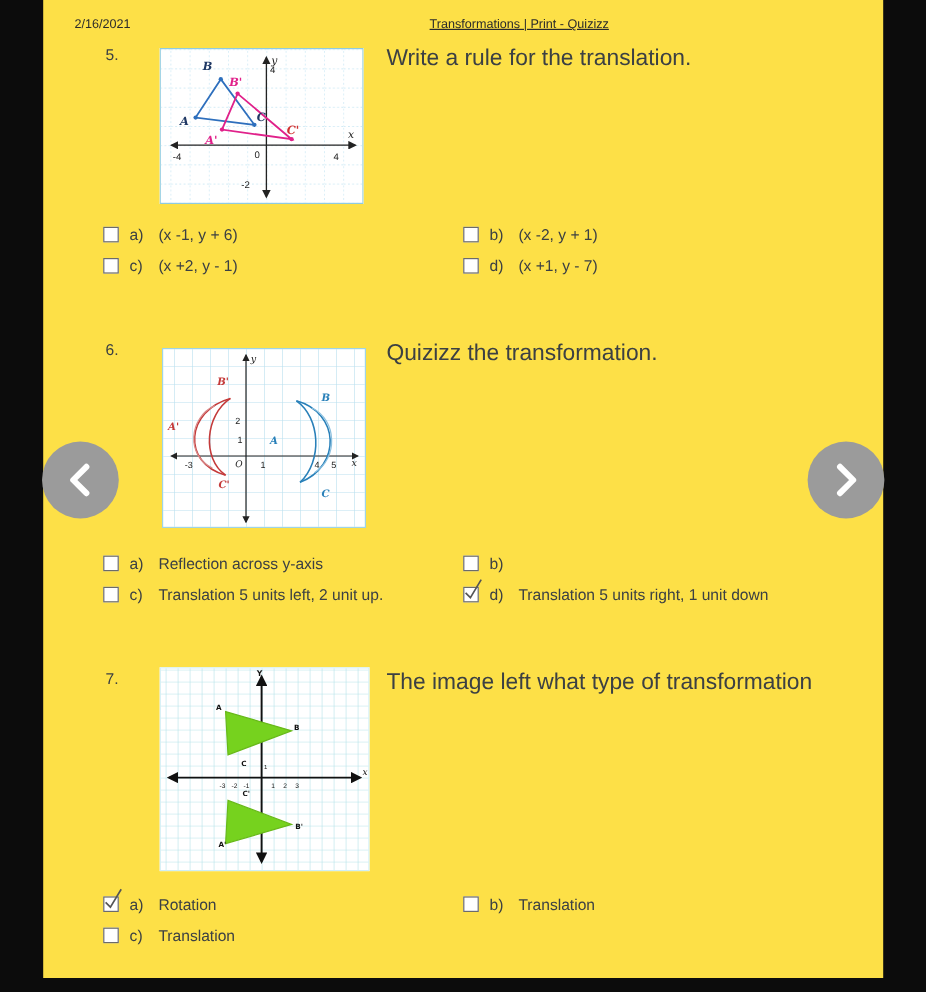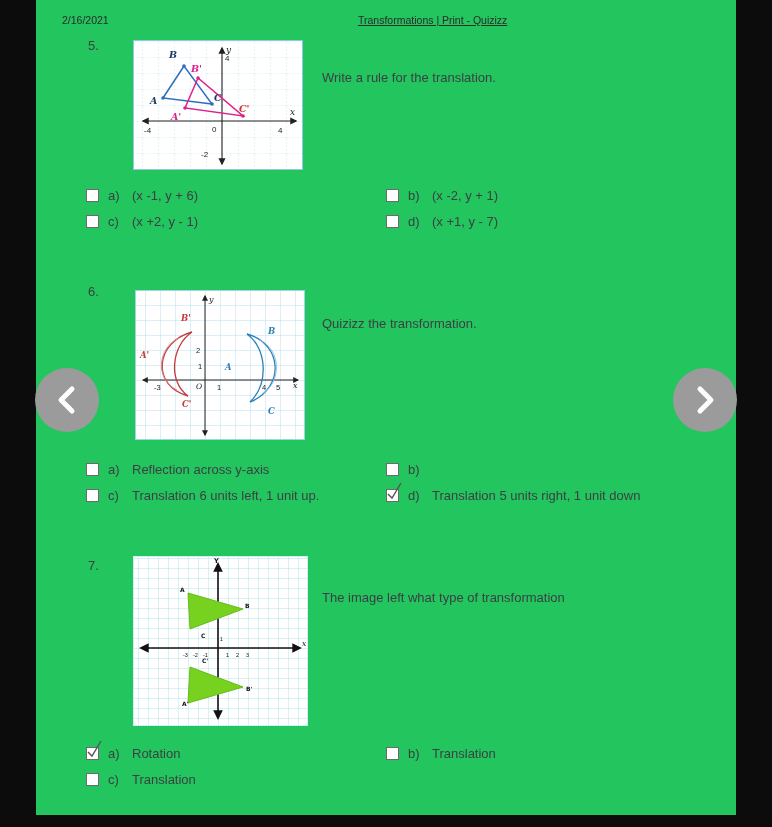--- a/index.html
+++ b/index.html
@@ -3,25 +3,25 @@
 <meta charset="utf-8">
 <style>
   * { margin:0; padding:0; box-sizing:border-box; }
   html,body { width:772px; height:827px; }
   body {
     background:#0c0c0c;
     position:relative;
     font-family:"Liberation Sans","DejaVu Sans",sans-serif;
     overflow:hidden;
   }
-  .page { position:absolute; left:36px; top:0; width:700px; height:815px; background:#22c55e; }
+  .page { position:absolute; left:36px; top:0; width:700px; height:815px; background:#fde047; }
   .abs { position:absolute; }
   .hdr { font-size:10.5px; color:#2b2b2b; }
   .qnum { font-size:13px; color:#3c4043; }
-  .prompt { font-size:13px; color:#3c4043;margin-top:32px; }
+  .prompt { font-size:19px; color:#3c4043; }
   .opt { position:absolute; display:flex; align-items:flex-start; gap:9px; font-size:13px; color:#3c4043; }
   .checkbox { width:13px; height:13px; border:1.5px solid #6b6b6b; background:#fff; position:relative; margin-top:1px; flex:0 0 auto; }
   .checkbox .tick { display:none; position:absolute; left:-2px; top:-10px; overflow:visible; }
   .checkbox.checked .tick { display:block; }
   .optkey { min-width:15px; }
   .graph { position:absolute; background:#fff; }
   .navbtn { position:absolute; width:64px; height:64px; border-radius:50%; background:#9b9b9b;
             display:flex; align-items:center; justify-content:center; border:none; cursor:pointer; }
   .gser  { font-family:"DejaVu Serif","Liberation Serif",serif; font-style:italic; }
   .gbold { font-family:"DejaVu Serif","Liberation Serif",serif; font-style:italic; font-weight:bold; }
@@ -144,21 +144,21 @@
     <span class="optkey">a)</span>
     <span>Reflection across y-axis</span>
   </label>
   <label class="opt" style="left:350px; top:462px;">
     <span class="checkbox"></span>
     <span class="optkey">b)</span>
   </label>
   <label class="opt" style="left:50px; top:488px;">
     <span class="checkbox"></span>
     <span class="optkey">c)</span>
-    <span>Translation 6 units left, 1 unit up.</span>
+    <span>Translation 5 units left, 2 unit up.</span>
   </label>
   <label class="opt" style="left:350px; top:488px;">
     <span class="checkbox checked">
         <svg class="tick" width="18" height="22" viewBox="0 0 18 22">
           <path d="M3 14 L7 18 L16 3" fill="none" stroke="#555" stroke-width="1.4"></path>
         </svg>
       </span>
     <span class="optkey">d)</span>
     <span>Translation 5 units right, 1 unit down</span>
   </label>

